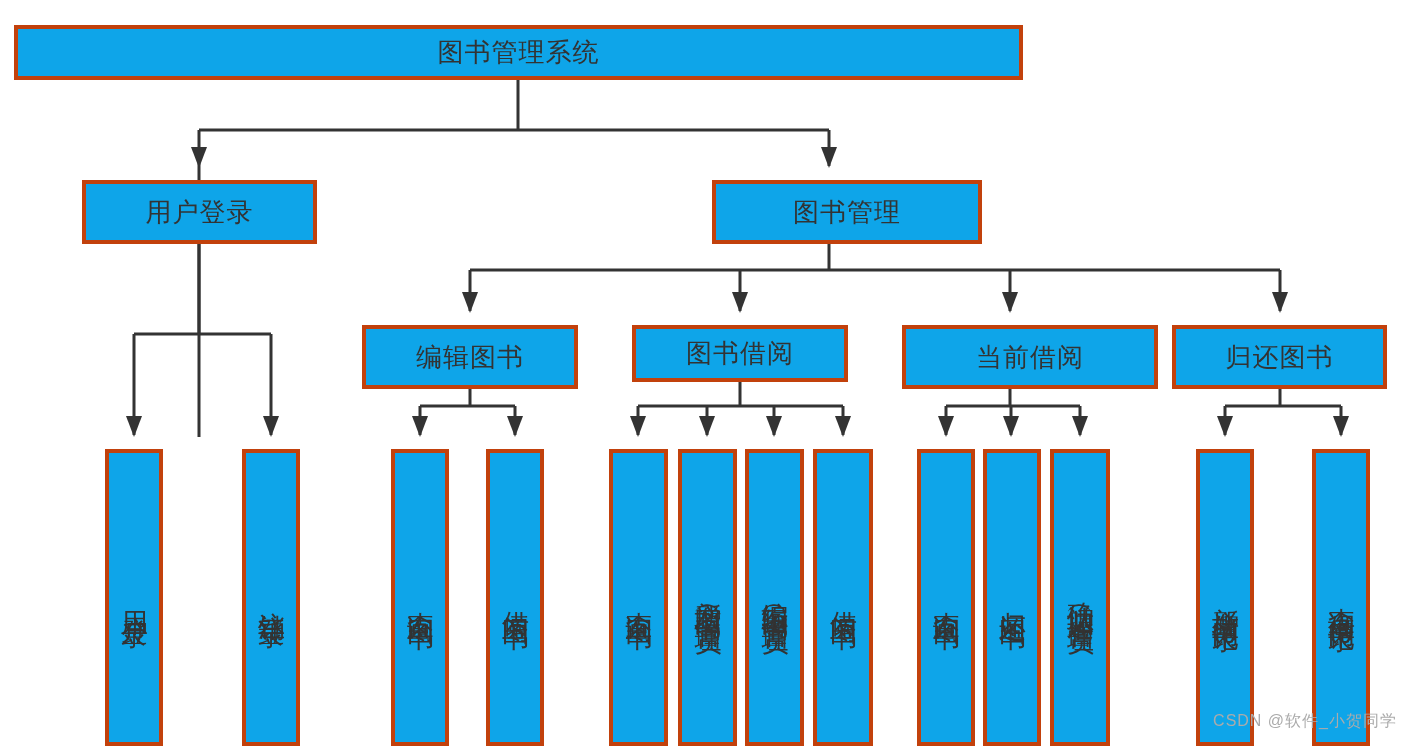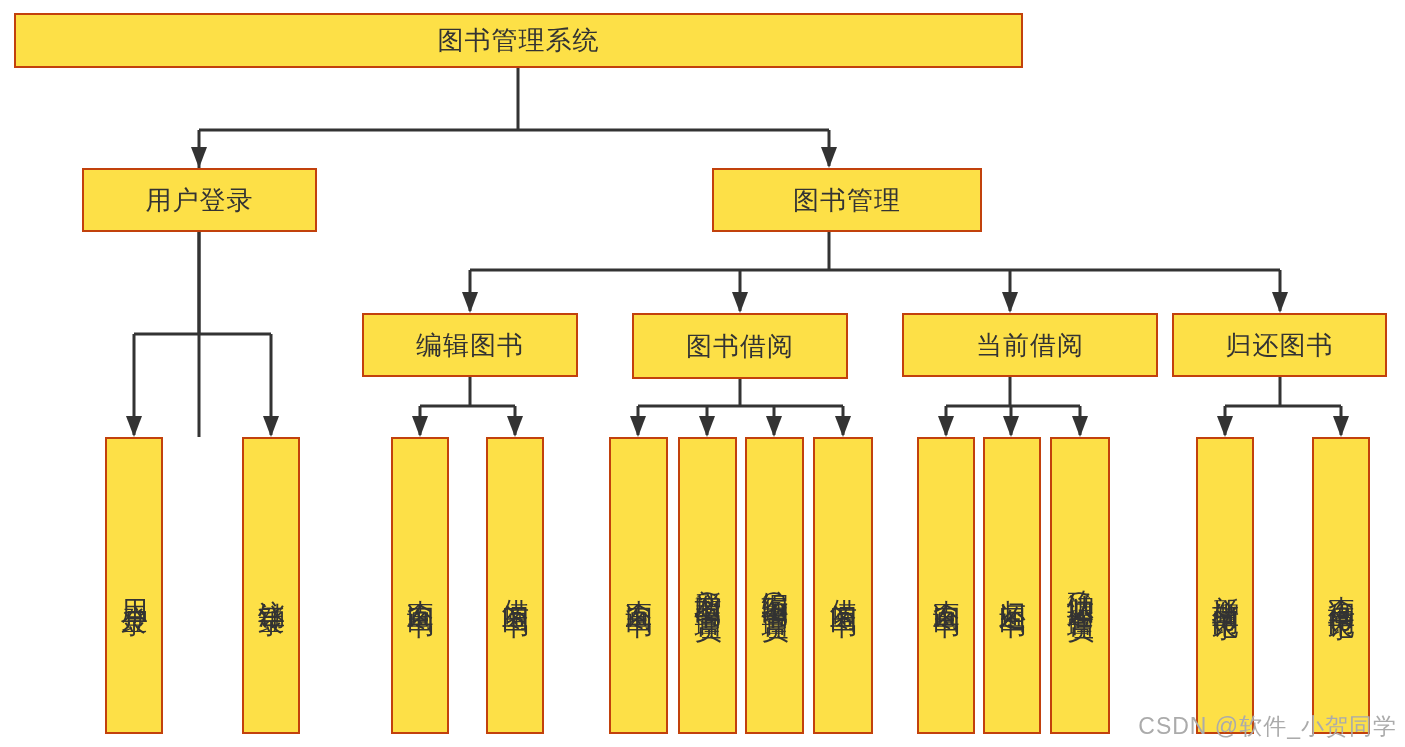--- a/index.html
+++ b/index.html
@@ -8,33 +8,34 @@
     width:1405px;height:747px;
     background:#ffffff;
     font-family:"Liberation Sans","DejaVu Sans",sans-serif;
     overflow:hidden;
   }
   #wires{position:absolute;left:0;top:0;width:1405px;height:747px;}
   .ln{stroke:#333333;stroke-width:3;fill:none;}
   .ar{fill:#333333;stroke:none;}
   .node{
     position:absolute;box-sizing:border-box;
-    border:2px solid #c2410c;background:#fde047;
+    border:4px solid #c2410c;background:#0ea5e9;
     display:flex;align-items:center;justify-content:center;
     color:#333333;
+    margin-top:12px;
   }
   .h{font-size:26px;letter-spacing:1px;}
   .v{
     writing-mode:vertical-rl;text-orientation:mixed;
     font-size:27px;letter-spacing:4px;line-height:1;
     text-align:center;
   }
   #watermark{
     position:absolute;right:8px;top:711px;z-index:10;
-    font-size:23px;letter-spacing:1px;color:#ababab;
+    font-size:16px;letter-spacing:1px;color:#ababab;
     white-space:nowrap;
   }
 </style>
 </head>
 <body>
 
 <div id="canvas">
 
   <svg id="wires" viewBox="0 0 1405 747" xmlns="http://www.w3.org/2000/svg">
     <g>
@@ -78,21 +79,21 @@
       <path class="ar" d="M1341 437 L1333 416 L1349 416 Z"></path>
     </g>
   </svg>
 
   <div class="node h" style="left:14px;top:13px;width:1009px;height:55px">图书管理系统</div>
 
   <div class="node h" style="left:82px;top:168px;width:235px;height:64px">用户登录</div>
   <div class="node h" style="left:712px;top:168px;width:270px;height:64px">图书管理</div>
 
   <div class="node h" style="left:362px;top:313px;width:216px;height:64px">编辑图书</div>
-  <div class="node h" style="left:632px;top:313px;width:216px;height:66px">图书借阅</div>
+  <div class="node h" style="left:632px;top:313px;width:216px;height:57px">图书借阅</div>
   <div class="node h" style="left:902px;top:313px;width:256px;height:64px">当前借阅</div>
   <div class="node h" style="left:1172px;top:313px;width:215px;height:64px">归还图书</div>
 
   <div class="node v" style="left:105px;top:437px;width:58px;height:297px">用户登录</div>
   <div class="node v" style="left:242px;top:437px;width:58px;height:297px">注销登录</div>
 
   <div class="node v" style="left:391px;top:437px;width:58px;height:297px">查询图书</div>
   <div class="node v" style="left:486px;top:437px;width:58px;height:297px">借阅图书</div>
 
   <div class="node v" style="left:609px;top:437px;width:59px;height:297px">查询图书</div>

